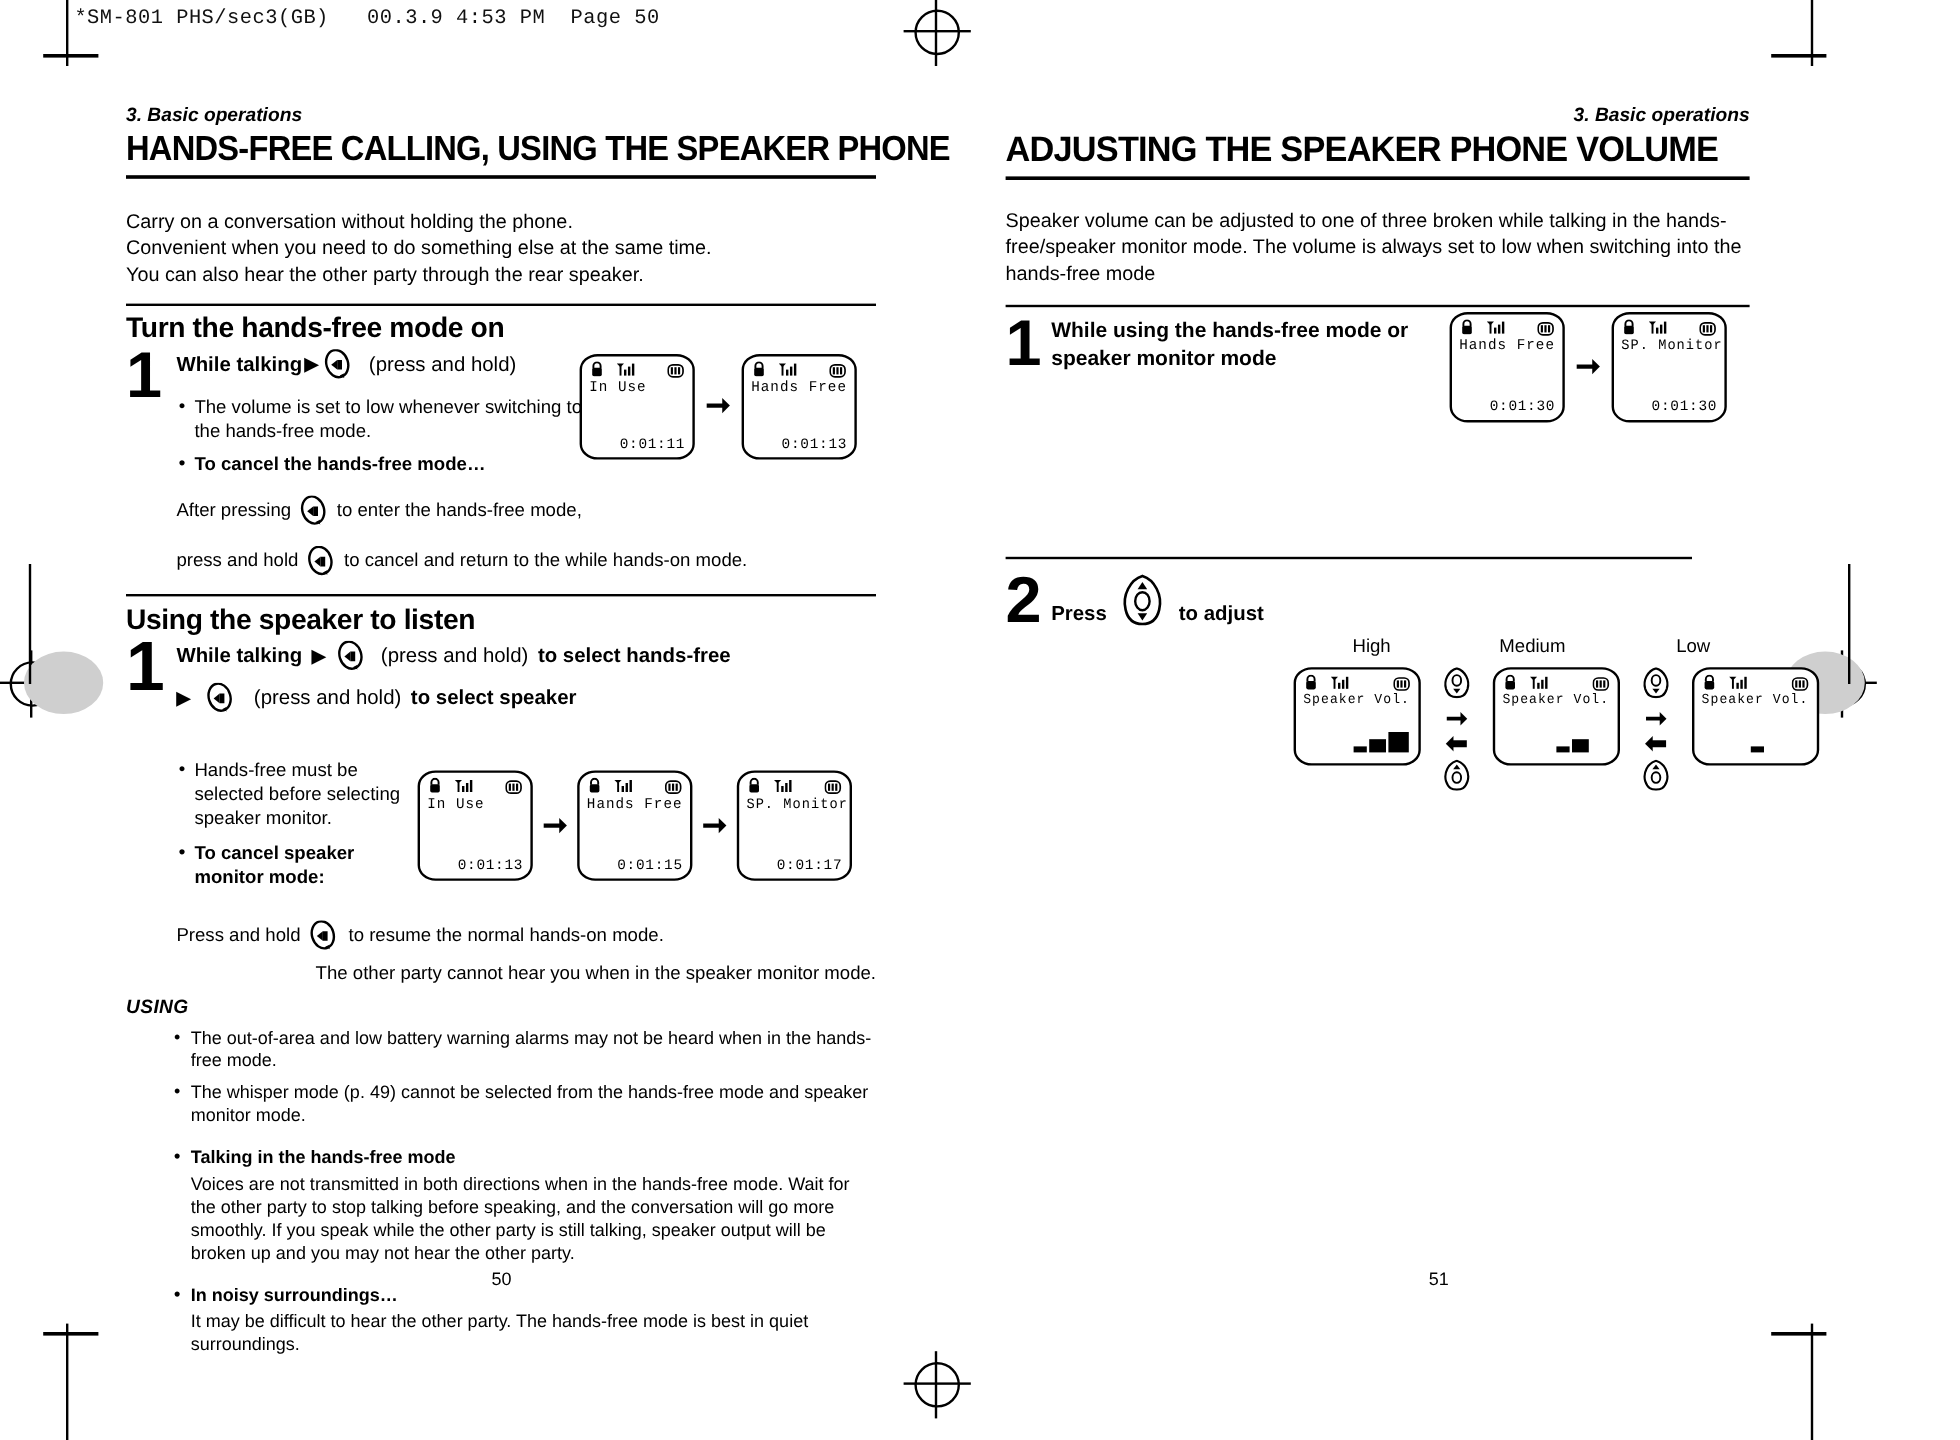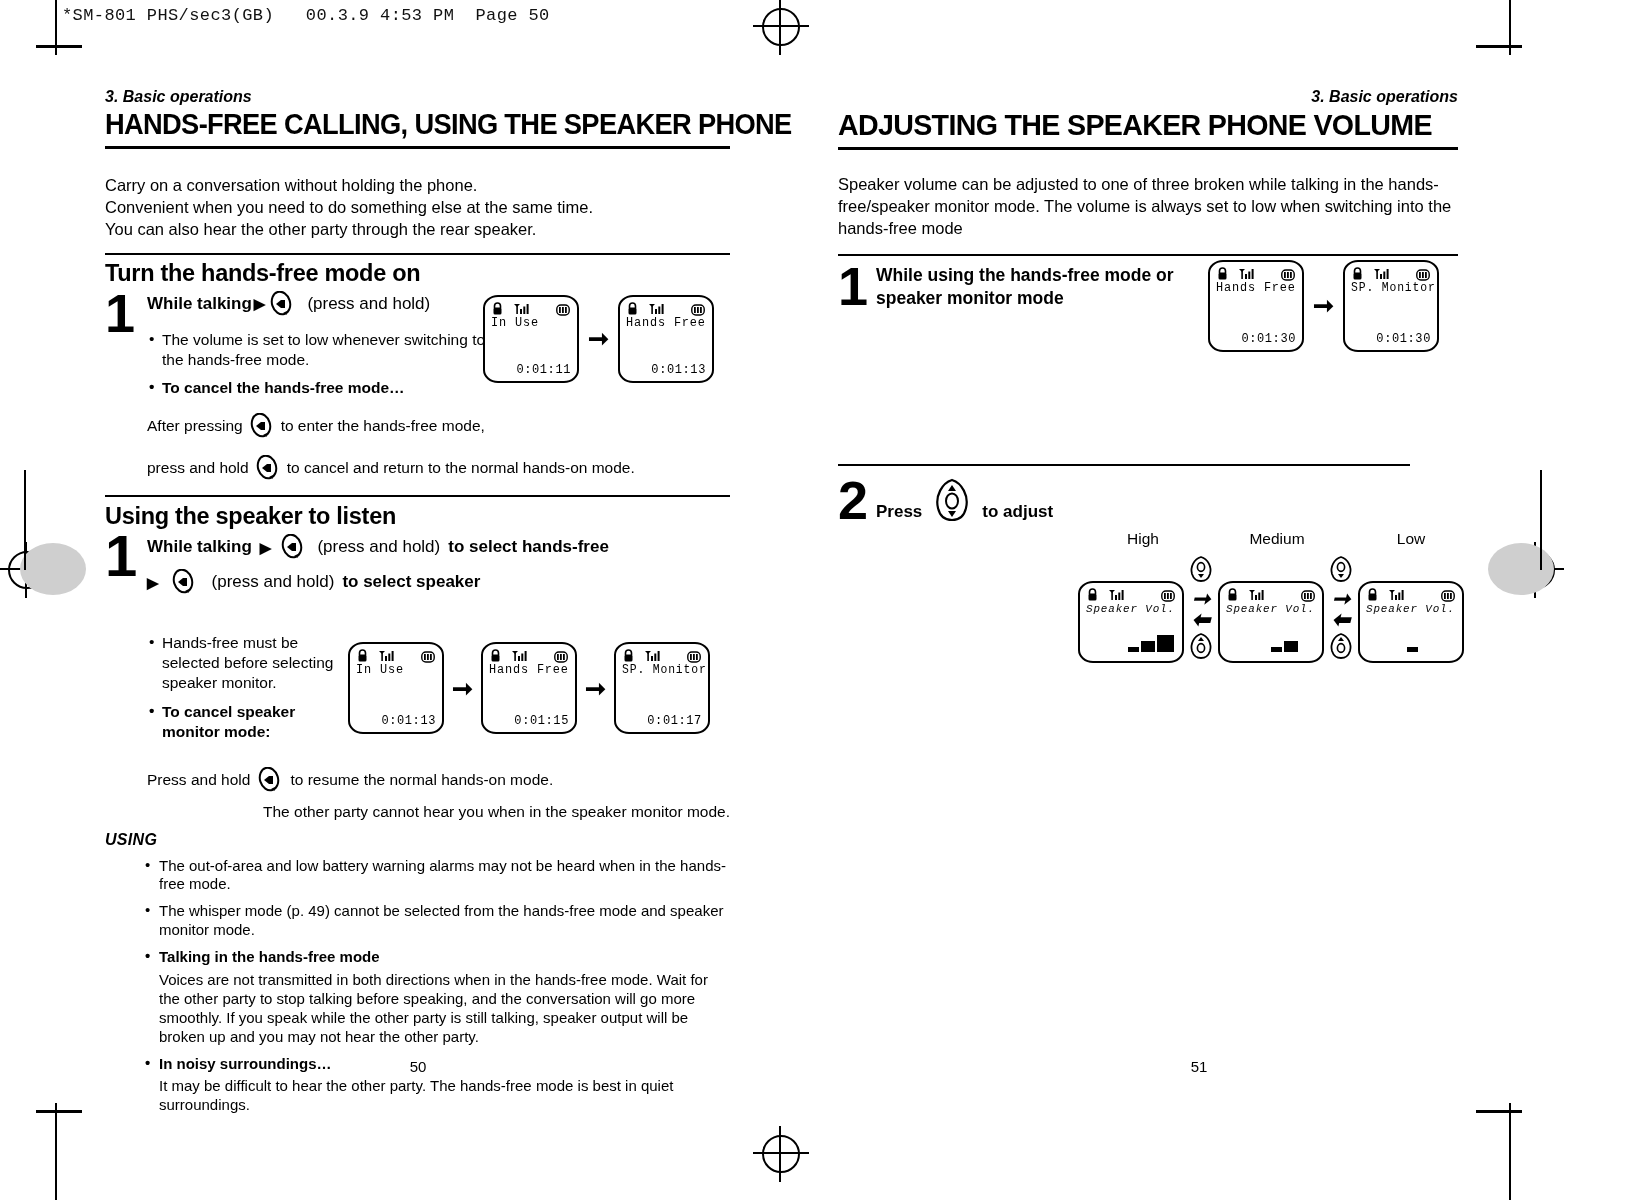--- a/index.html
+++ b/index.html
@@ -49,21 +49,21 @@
   ul.bl{list-style:none;margin:0;padding:0;}
   ul.bl li{position:relative;padding-left:15px;font-size:15.5px;line-height:1.28;margin-top:9px;}
   ul.bl li::before{content:"\2022";position:absolute;left:2px;top:-1px;}
   ul.bl li.b{font-weight:bold;}
   .plain{font-size:15.5px;line-height:1.3;}
 
   .notes-h{font-weight:bold;font-style:italic;font-size:16px;letter-spacing:.3px;}
   ul.notes{list-style:none;margin:0;padding:0 0 0 40px;}
   ul.notes li{position:relative;padding-left:14px;font-size:15px;line-height:1.26;margin-top:8px;}
   ul.notes li::before{content:"\2022";position:absolute;left:0;top:-1px;}
-  ul.notes li.b{font-weight:bold;}
+  ul.notes li.b{font-weight:bold;margin-top:16px;}
   .np{font-size:15px;line-height:1.26;padding-left:54px;margin-top:4px;}
 
   .pagenum{position:absolute;font-size:15px;text-align:center;width:60px;}
 
   
   .lcd{
     width:96px;height:88px;border:2.2px solid #000;border-radius:15px/13px;
     position:relative;background:#fff;box-sizing:border-box;flex:none;
   }
   .lcd .statusbar{position:absolute;left:6px;right:6px;top:4px;height:13px;}
@@ -175,21 +175,21 @@
       <div class="plain" style="margin-top:16px;display:flex;align-items:center;gap:4px;">
         <span>press and hold</span>
         <span class="keyicon">
           <svg width="30" height="26" viewBox="0 0 30 26">
             <ellipse cx="14" cy="12" rx="9" ry="11.5" fill="none" stroke="#000" stroke-width="2" transform="rotate(-17 14 12)"></ellipse>
             <path d="M9 13 l5 -4 v8 z" fill="#000"></path>
               <path d="M14 9 h4 v8 h-4 z" fill="#000"></path>
             <path d="M16 22 l4 -2 -1 2 1 2 z" fill="#000"></path>
           </svg>
         </span>
-        <span>to cancel and return to the normal hands-on mode.</span>
+        <span>to cancel and return to the while hands-on mode.</span>
       </div>
     </div>
 
     <div class="screenrow" style="position:absolute;left:378px;top:4px;">
       <div class="lcd">
         <div class="statusbar">
           <svg width="13" height="13" viewBox="0 0 13 13">
               <path d="M3.5 6 v-2 a3 3 0 0 1 6 0 v2" fill="none" stroke="#000" stroke-width="1.6"></path>
               <rect x="2.5" y="5.5" width="8" height="7" rx="1.5" fill="#000"></rect>
             </svg>
@@ -481,21 +481,21 @@
       </span>
       <span style="font-weight:bold;font-size:17px;">to adjust</span>
     </div>
 
     <div style="position:absolute;left:240px;top:52px;display:flex;gap:4px;">
       <div class="vlabel" style="width:130px;">High</div>
       <div class="vlabel" style="width:130px;">Medium</div>
       <div class="vlabel" style="width:130px;">Low</div>
     </div>
 
-    <div style="position:absolute;left:240px;top:78px;display:flex;align-items:flex-end;gap:4px;font-style:italic;">
+    <div style="position:absolute;left:240px;top:78px;display:flex;align-items:flex-start;gap:17px;">
       <div class="lcd" style="width:106px;height:82px;">
         <div class="statusbar">
           <svg width="13" height="13" viewBox="0 0 13 13">
               <path d="M3.5 6 v-2 a3 3 0 0 1 6 0 v2" fill="none" stroke="#000" stroke-width="1.6"></path>
               <rect x="2.5" y="5.5" width="8" height="7" rx="1.5" fill="#000"></rect>
             </svg>
           <svg width="17" height="13" viewBox="0 0 17 13" style="margin-left:5px">
               <path d="M1 2 h6 l-3 3 z" fill="#000"></path>
               <rect x="3.3" y="4" width="1.6" height="8" fill="#000"></rect>
               <rect x="7" y="7" width="2" height="5" fill="#000"></rect>

